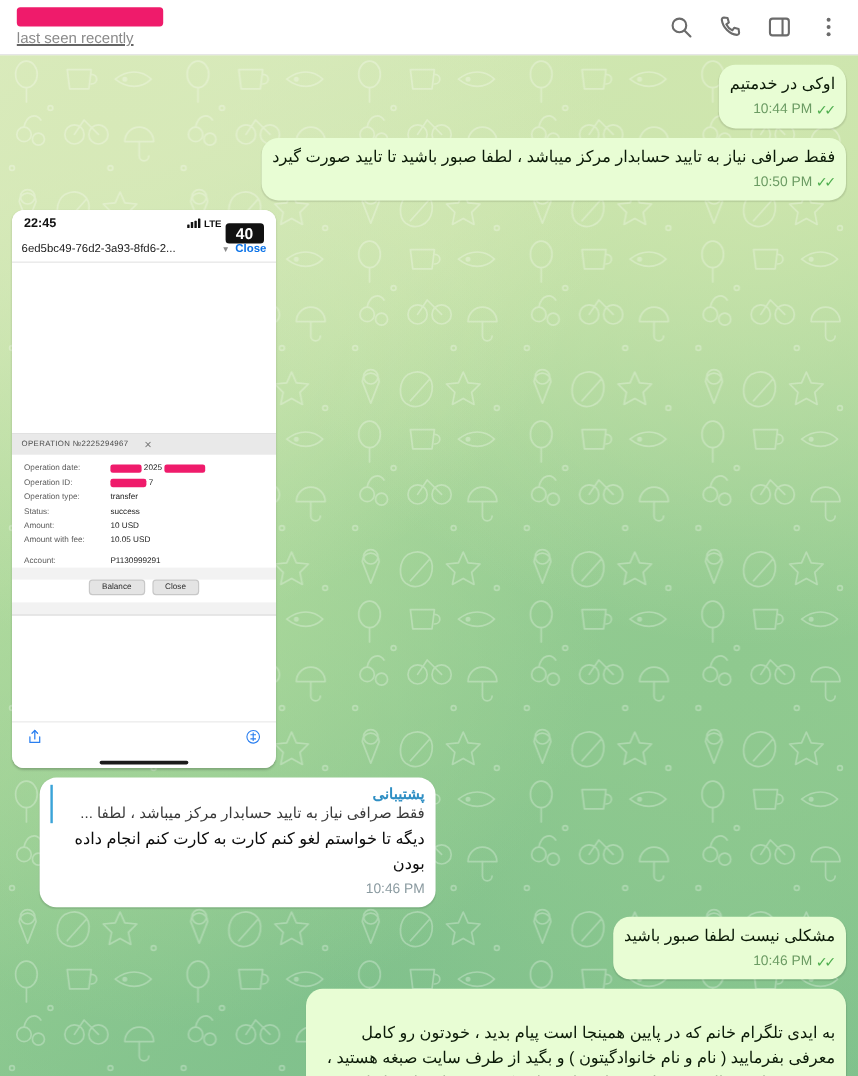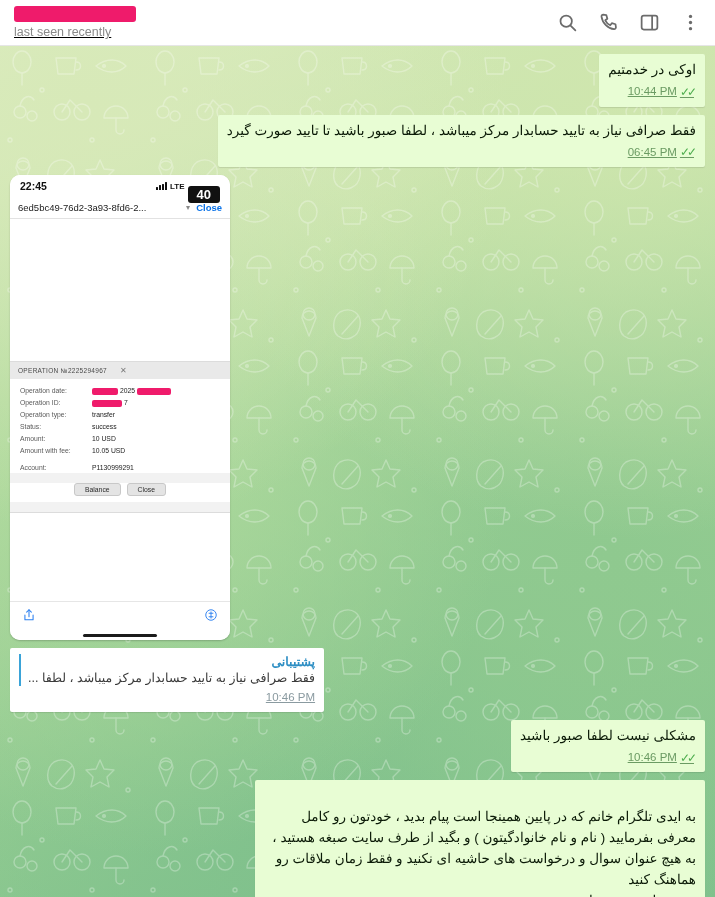--- a/index.html
+++ b/index.html
@@ -70,41 +70,40 @@
     top: 46px; left: 0; right: 0; bottom: 0;
     z-index: 10;
     padding: 8px 10px 10px 10px;
   }
   .row { display: flex; width: 100%; margin-bottom: 8px; }
   .row.out { justify-content: flex-end; }
   .row.in { justify-content: flex-start; }
 
   .bubble {
     max-width: 470px;
-    border-radius: 2px;
+    border-radius: 14px;
     padding: 6px 9px 5px 9px;
     font-size: 13.5px;
     line-height: 1.55;
     position: relative;
     box-shadow: 0 1px 1px rgba(0,0,0,0.10);
   }
   .bubble.out { background: #e8fdd4; color: #0b1a07; }
-  .bubble.in  { background: #ffffff; color: #0b0b0b; }
+  .bubble.in  { background: #ffffff; color: #0b0b0b; margin-left: 23px; }
   .rtl { direction: rtl; text-align: right; unicode-bidi: plaintext; }
 
   .meta {
     display: flex;
     align-items: center;
     justify-content: flex-end;
     gap: 3px;
     font-size: 11.5px;
     color: #6b9b63;
     margin-top: 2px;
     direction: ltr;
-    text-decoration: underline;
   }
   .bubble.in .meta { color: #8a9aa0; }
   .ticks { color: #4fae4f; font-size: 12px; letter-spacing: -3px; padding-right:2px;}
 
   
   .reply-quote {
     border-left: 2.5px solid #3aa3d8;
     padding-left: 7px;
     margin-bottom: 3px;
     direction: rtl;
@@ -331,21 +330,21 @@
         <span>10:44 PM</span>
         <span class="ticks">✓✓</span>
       </div>
     </div>
   </div>
 
   <div class="row out">
     <div class="bubble out rtl" style="max-width:560px">
       <div>فقط صرافی نیاز به تایید حسابدار مرکز میباشد ، لطفا صبور باشید تا تایید صورت گیرد</div>
       <div class="meta">
-        <span>06:45 PM</span>
+        <span>10:50 PM</span>
         <span class="ticks">✓✓</span>
       </div>
     </div>
   </div>
 
   <div class="row in">
     <div class="shot-wrap">
 
       <div class="shot-status">
         <div class="time">22:45</div>
@@ -445,20 +444,21 @@
         </div>
     </div>
   </div>
 
   <div class="row in">
     <div class="bubble in" style="max-width:330px">
       <div class="reply-quote">
         <div class="reply-author">پشتیبانی</div>
         <div class="reply-text">فقط صرافی نیاز به تایید حسابدار مرکز میباشد ، لطفا ...</div>
       </div>
+      <div class="rtl">دیگه تا خواستم لغو کنم کارت به کارت کنم انجام داده بودن</div>
       <div class="meta">
         <span>10:46 PM</span>
       </div>
     </div>
   </div>
 
   <div class="row out">
     <div class="bubble out rtl">
       <div>مشکلی نیست لطفا صبور باشید</div>
       <div class="meta">

